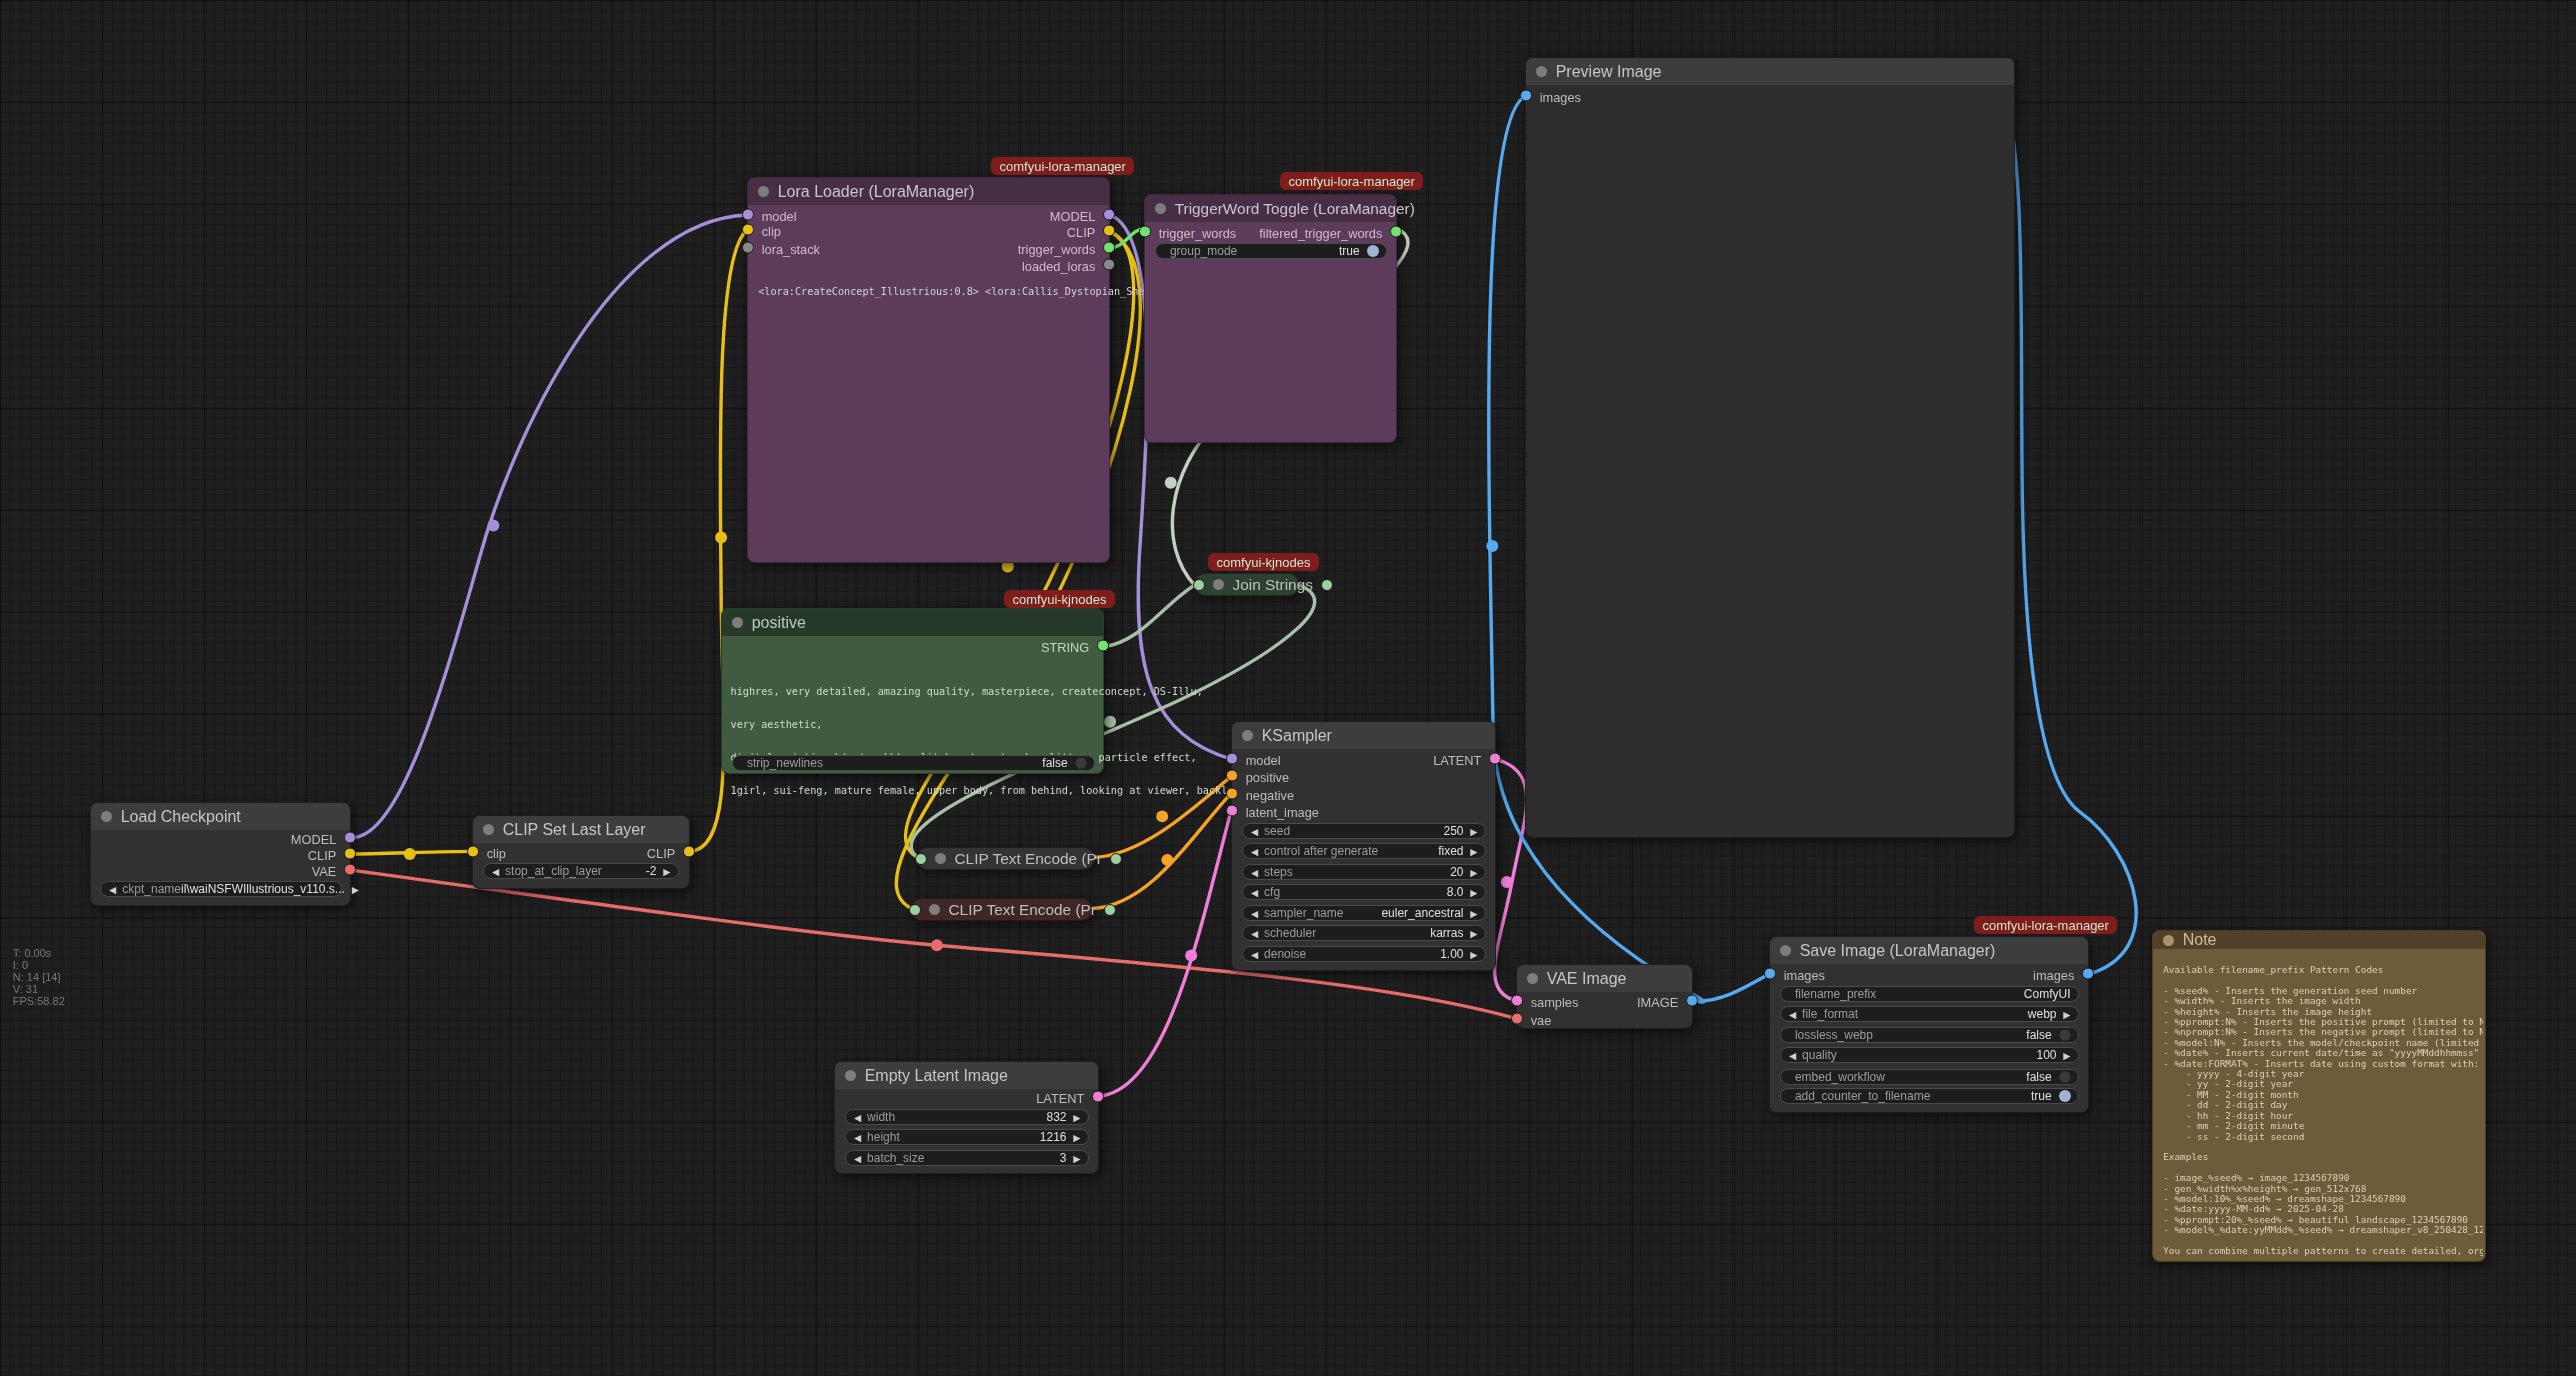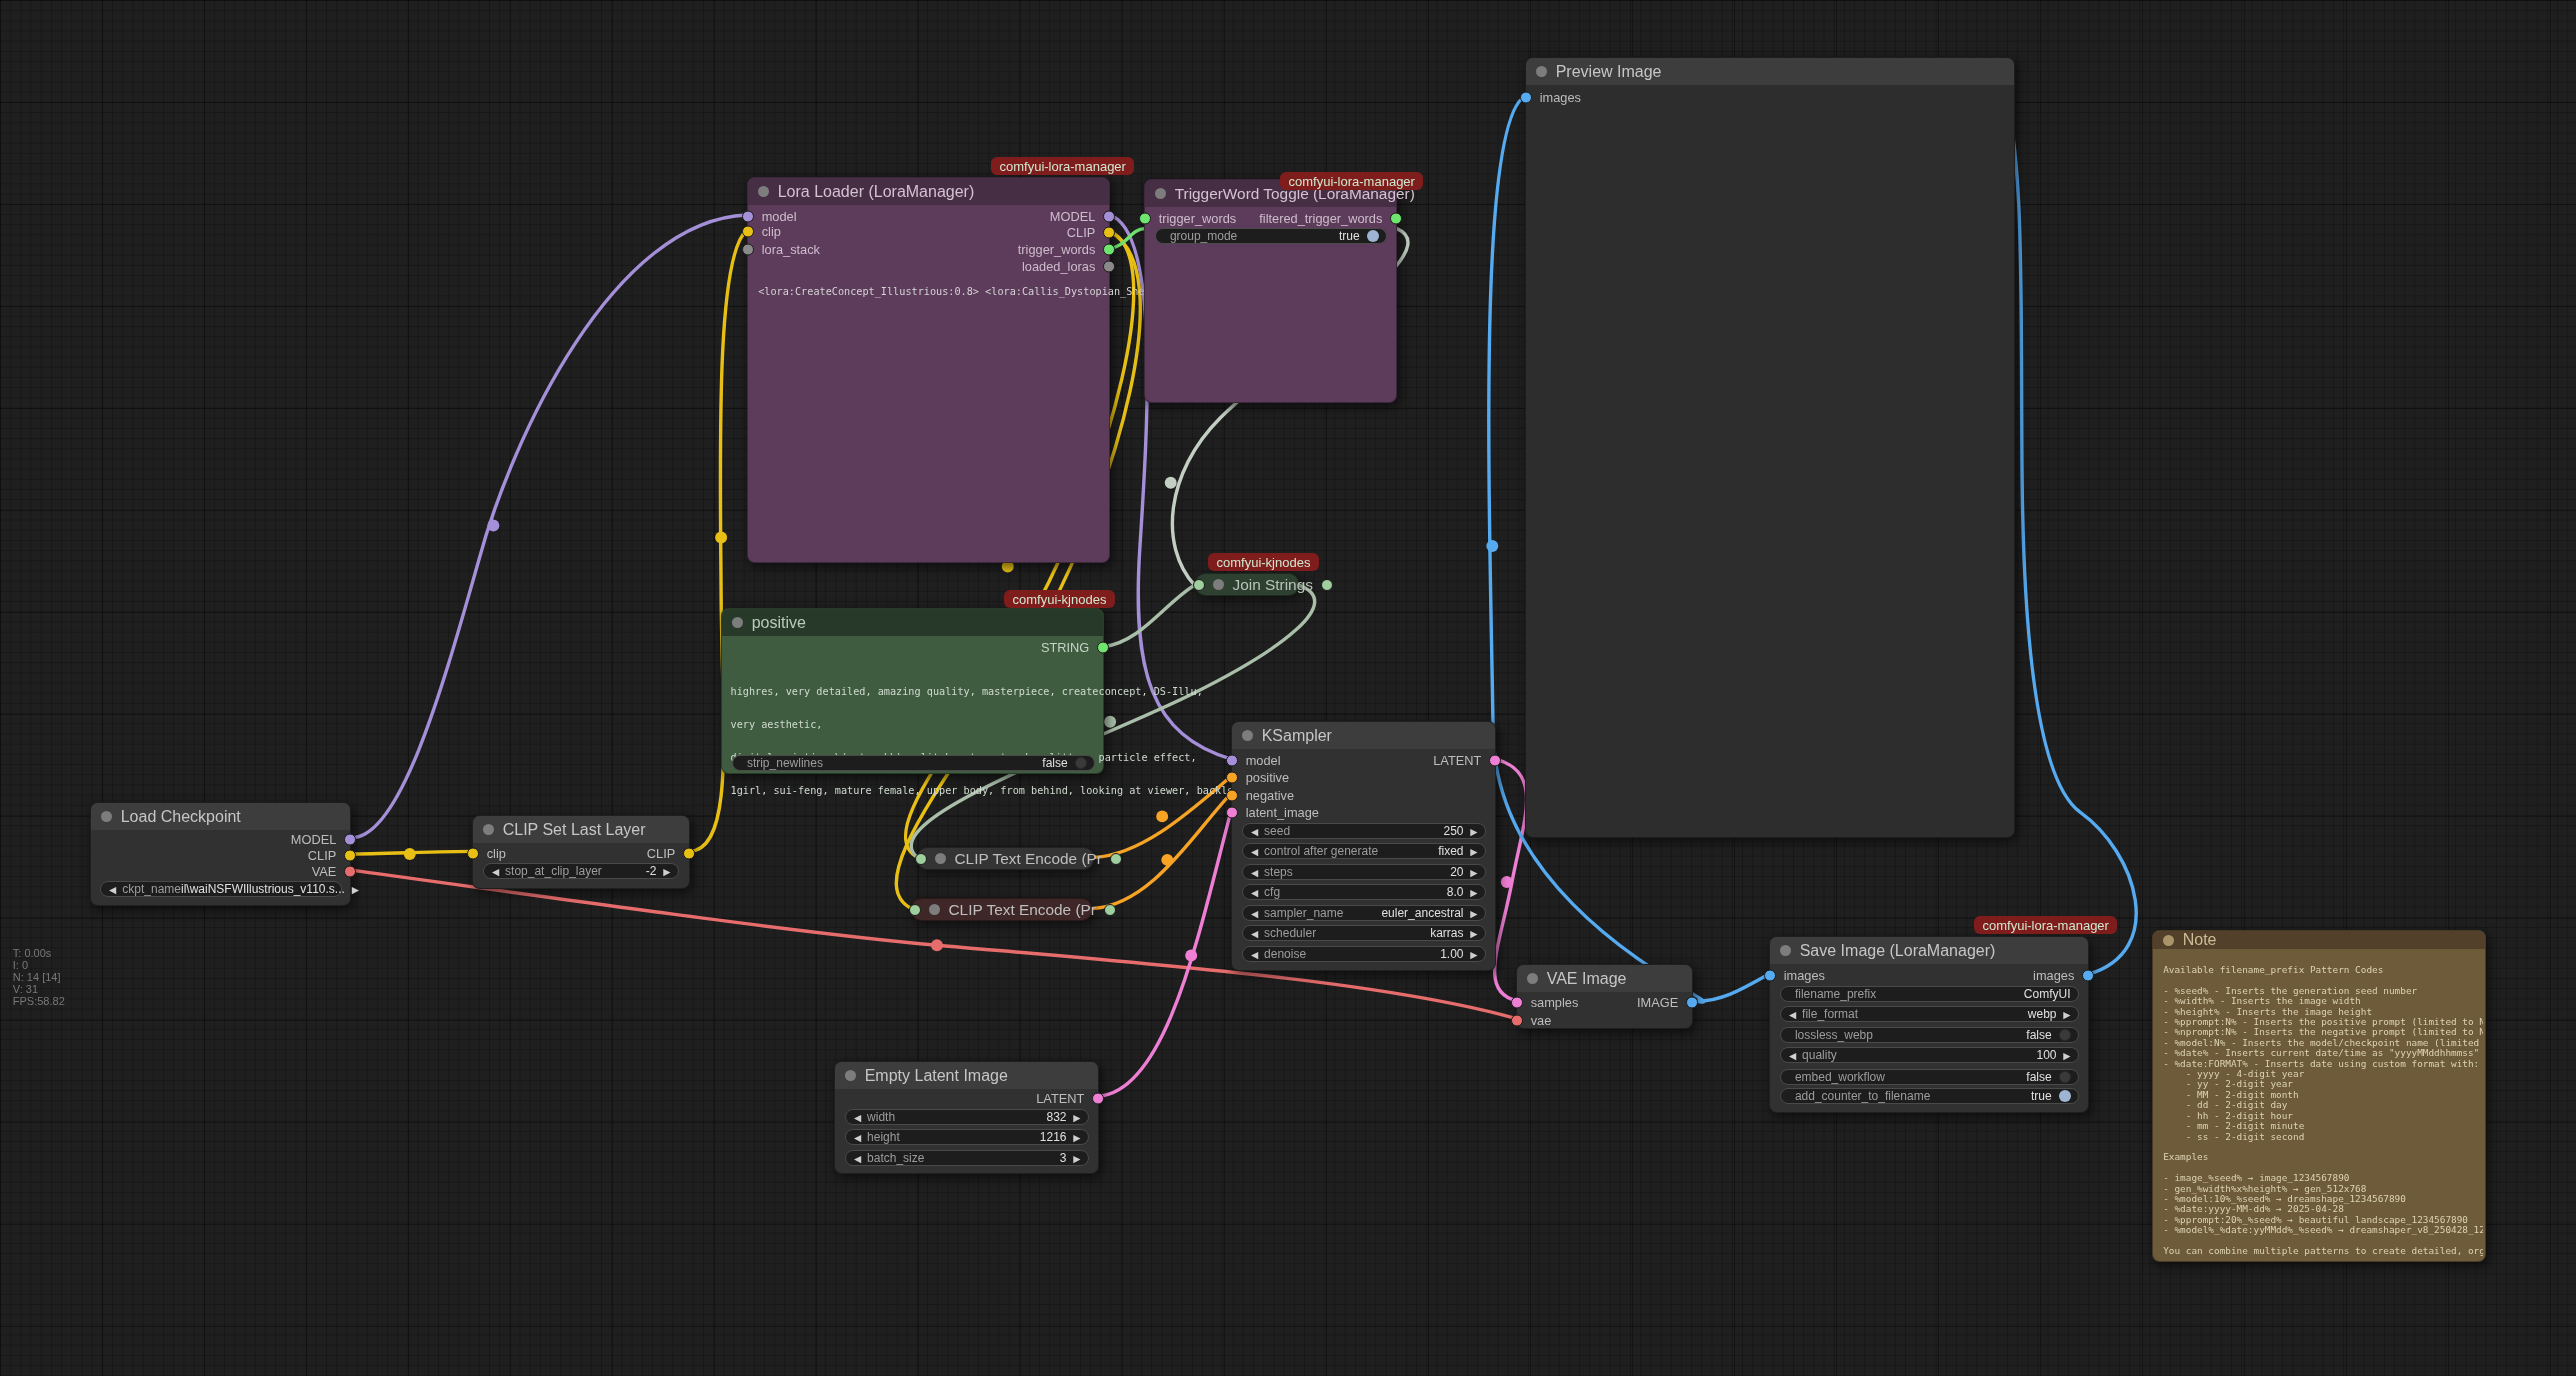--- a/index.html
+++ b/index.html
@@ -15,21 +15,21 @@
     background-size:10.2px 10.2px,10.2px 10.2px,102px 102px,102px 102px;
   }
   #wires{position:absolute;left:0;top:0;z-index:1}
   #wires path{fill:none;stroke-width:4px;stroke-linecap:round}
   .node{position:absolute;z-index:2;border-radius:7.7px;background:#313131;
         box-shadow:2.6px 3.4px 10.2px rgba(0,0,0,.55);border:0.9px solid rgba(0,0,0,.35);box-sizing:border-box}
   .ntitle{position:absolute;left:0;top:0;right:0;height:27px;border-radius:6.8px 6.8px 0 0;
         background:#3d3d3d;display:flex;align-items:center;gap:8.5px;padding:0 10.2px;
         font-size:16px;color:#c6c6c6;white-space:nowrap}
   .tdot{width:11px;height:11px;border-radius:50%;background:#7d7d7d;flex:0 0 auto}
-  .port{position:absolute;display:flex;align-items:center;gap:7.7px;font-size:12.8px;color:#bdbdbd;
+  .port{position:absolute;display:flex;align-items:flex-start;gap:7.7px;font-size:12.8px;color:#bdbdbd;
         transform:translateY(-50%);white-space:nowrap}
   .port.in{left:-6px}
   .port.out{right:-6px;flex-direction:row-reverse}
   .pdot{width:12px;height:12px;border-radius:50%;border:1.7px solid #1a1a1a;box-sizing:border-box;flex:0 0 auto}
   .c-model{background:#a48fd8}.c-clip{background:#e8c015}.c-vae{background:#e76d6d}
   .c-latent{background:#ee7fd4}.c-image{background:#55aaf0}.c-cond{background:#f7a325}
   .c-string{background:#9fcf9f}.c-trigger{background:#6fe46f}.c-gray{background:#8a8a8a}
   .widget{position:absolute;height:16px;background:#1d1d1d;border:0.9px solid #4a4a4a;border-radius:8.5px;
         display:flex;align-items:center;font-size:12px;color:#9d9d9d;padding:0 7.7px;box-sizing:border-box;white-space:nowrap}
   .wlabel{margin-left:6px}
@@ -174,21 +174,21 @@
       <span>trigger_words</span>
     </div>
   <div class="port out" style="top:88px">
       <span class="pdot c-gray"></span>
       <span>loaded_loras</span>
     </div>
   <div class="codeblock mono" style="left:10.2px;top:108px;width:375px">&lt;lora:CreateConcept_Illustrious:0.8&gt; &lt;lora:Callis_Dystopian_Sheek_Illu_Edition:0.4&gt;</div>
 </div>
 
 <div class="badge" style="left:1280px;top:172px">comfyui-lora-manager</div>
-<div class="node purple" id="n-trigger" style="left:1144px;top:179px;width:253px;height:224px">
+<div class="node purple" id="n-trigger" style="left:1144px;top:194px;width:253px;height:249px">
   <div class="ntitle" style="font-size:15.4px">
     <span class="tdot"></span>
     <span>TriggerWord Toggle (LoraManager)</span>
   </div>
   <div class="port in" style="top:38px">
       <span class="pdot c-trigger"></span>
       <span>trigger_words</span>
     </div>
   <div class="port out" style="top:38px">
       <span class="pdot c-trigger"></span>

